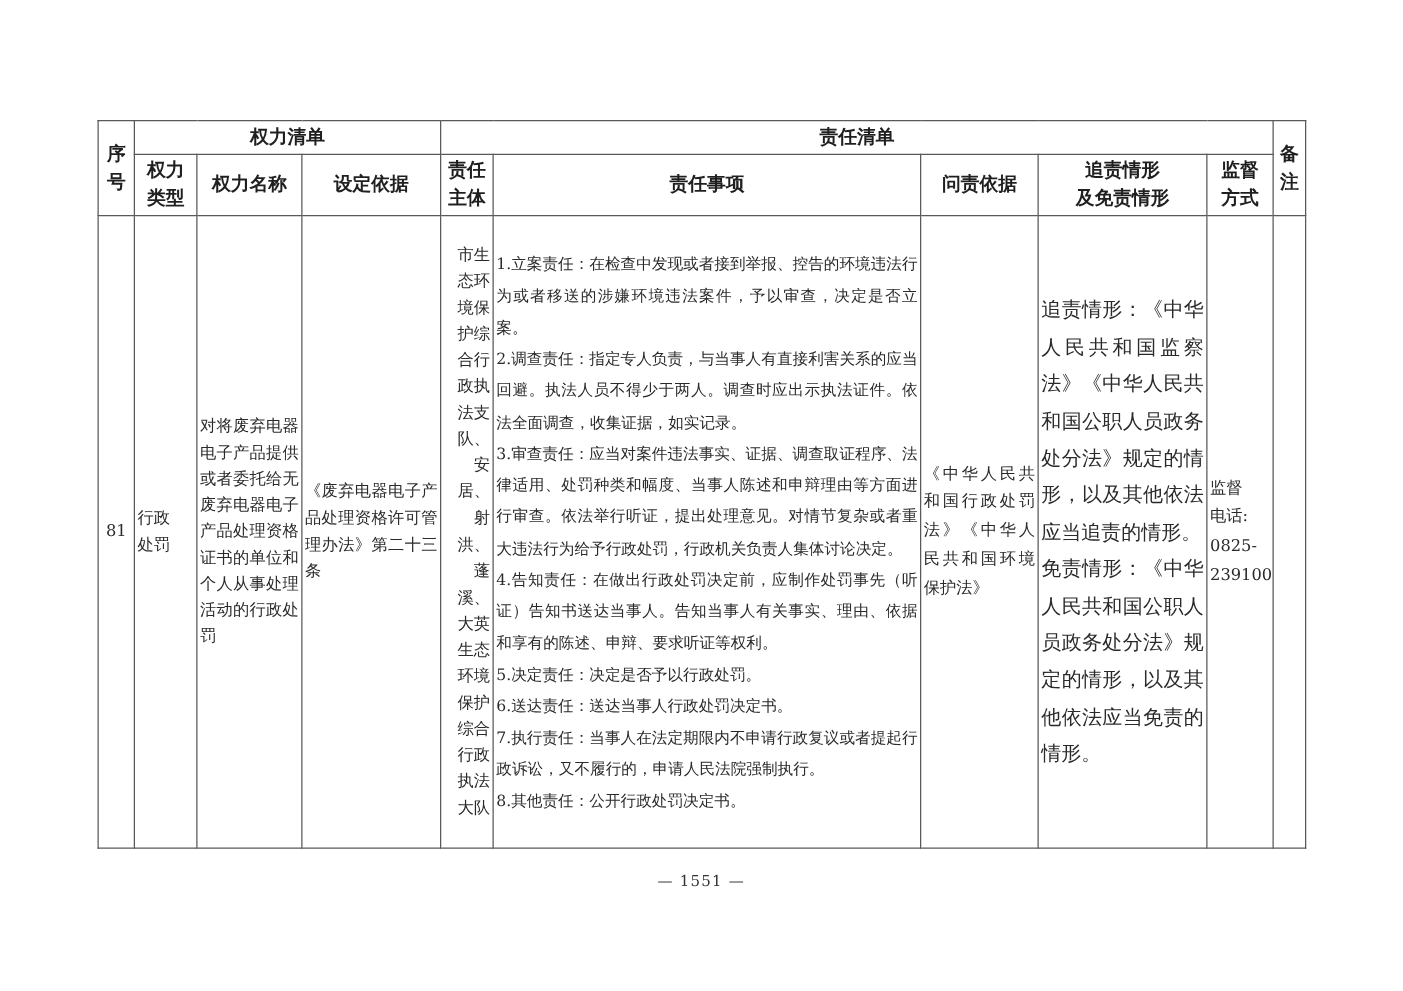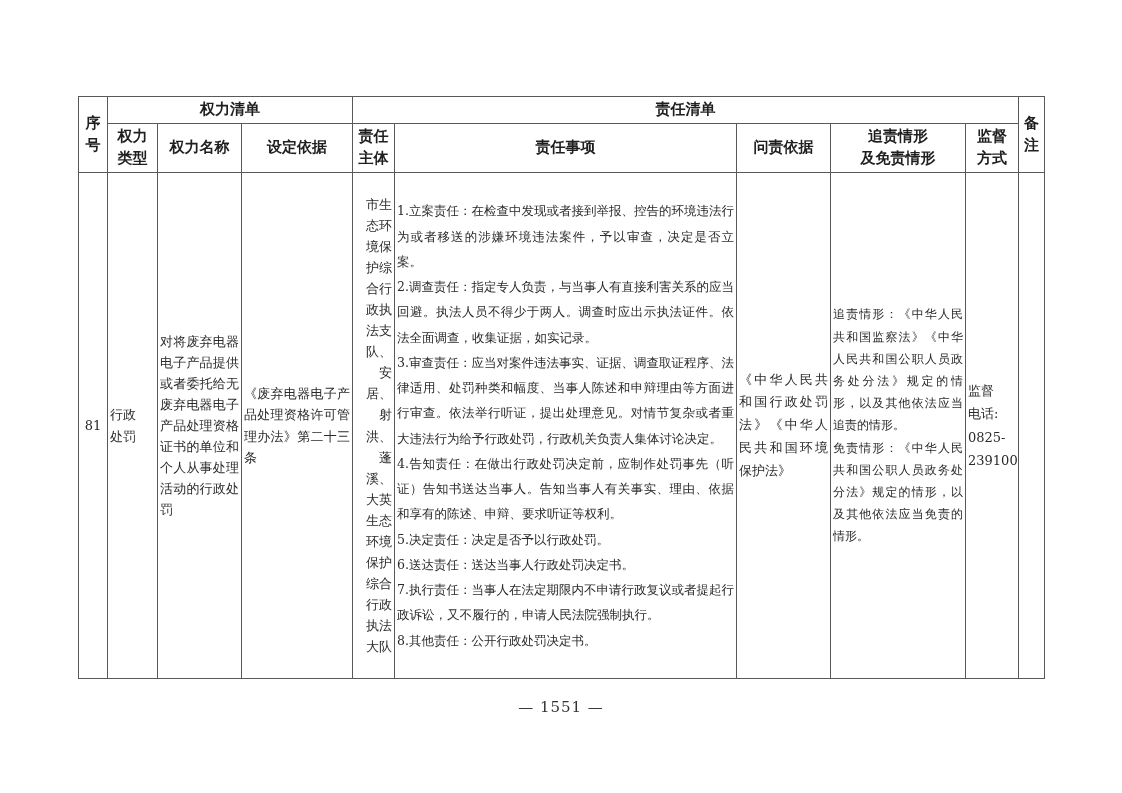--- a/index.html
+++ b/index.html
@@ -53,36 +53,36 @@
   }
   .cell-resp-body { text-align: right; line-height: 1.62; font-size: 12.5px; padding: 2px 1px; }
   .cell-items { padding: 0 9px; }
   .cell-items .item {
     font-size: 12.5px;
     line-height: 2.02;
     text-align: justify; text-justify: inter-ideograph;
   }
   .cell-accountability {
     text-align: justify; text-justify: inter-ideograph;
-    line-height: 1.75; padding: 4px 8px;
+    line-height: 1.75; padding: 4px 8px; font-family: Liberation Mono, monospace;
   }
   .cell-pursuit { padding: 4px 7px; }
   .cell-pursuit .para {
-    font-size: 12px;
+    font-size: 16px;
     line-height: 1.85;
     text-align: justify; text-justify: inter-ideograph;
   }
   .cell-supervision { font-size: 12.5px; line-height: 1.8; padding: 2px 5px; text-align: left; }
   .cell-remark { }
   .page-number {
     position: absolute;
     top: 698px; left: 0;
     width: 100%;
     text-align: center;
-    font-size: 15px;
+    font-size: 12px;
     letter-spacing: 1px;
     color: #333333;
   }
 </style>
 </head>
 <body>
 
 <div>
 
   <table class="doc-table">

